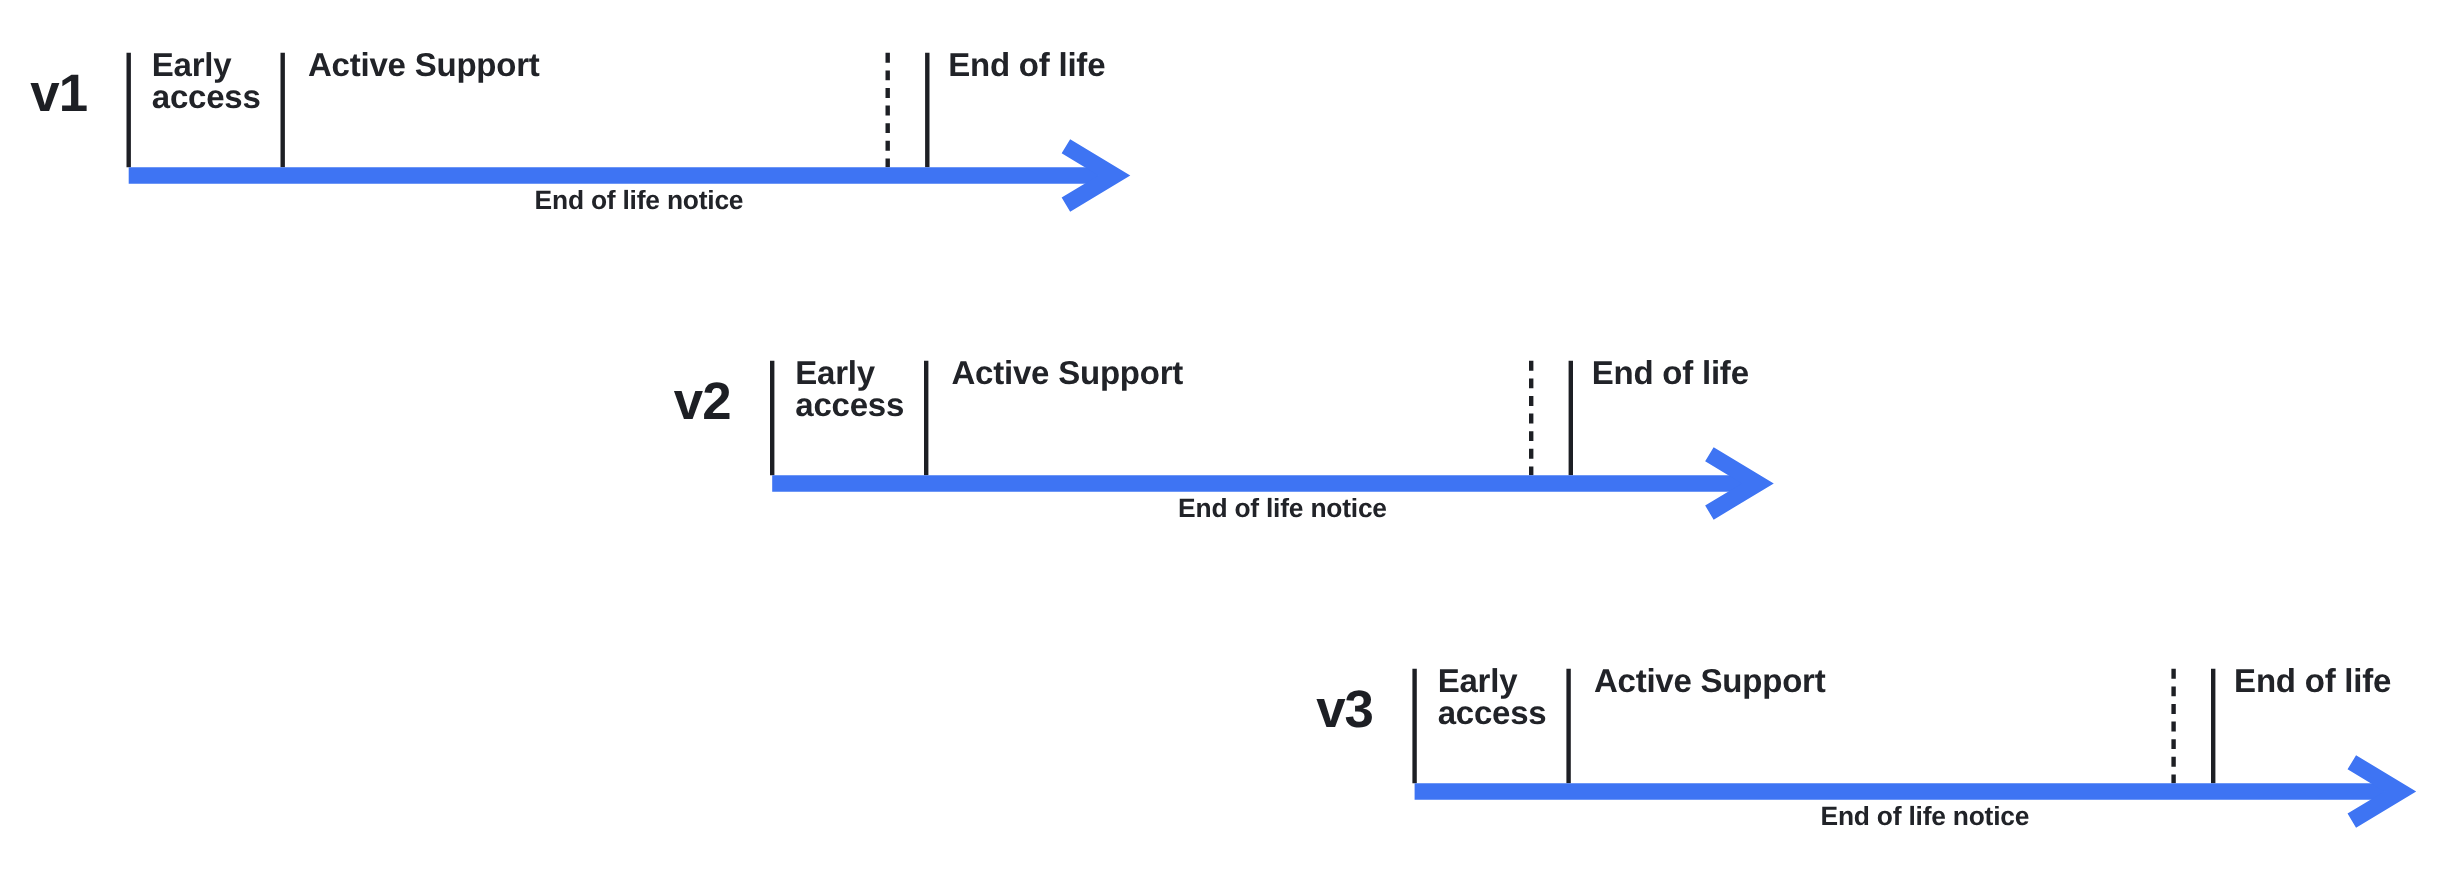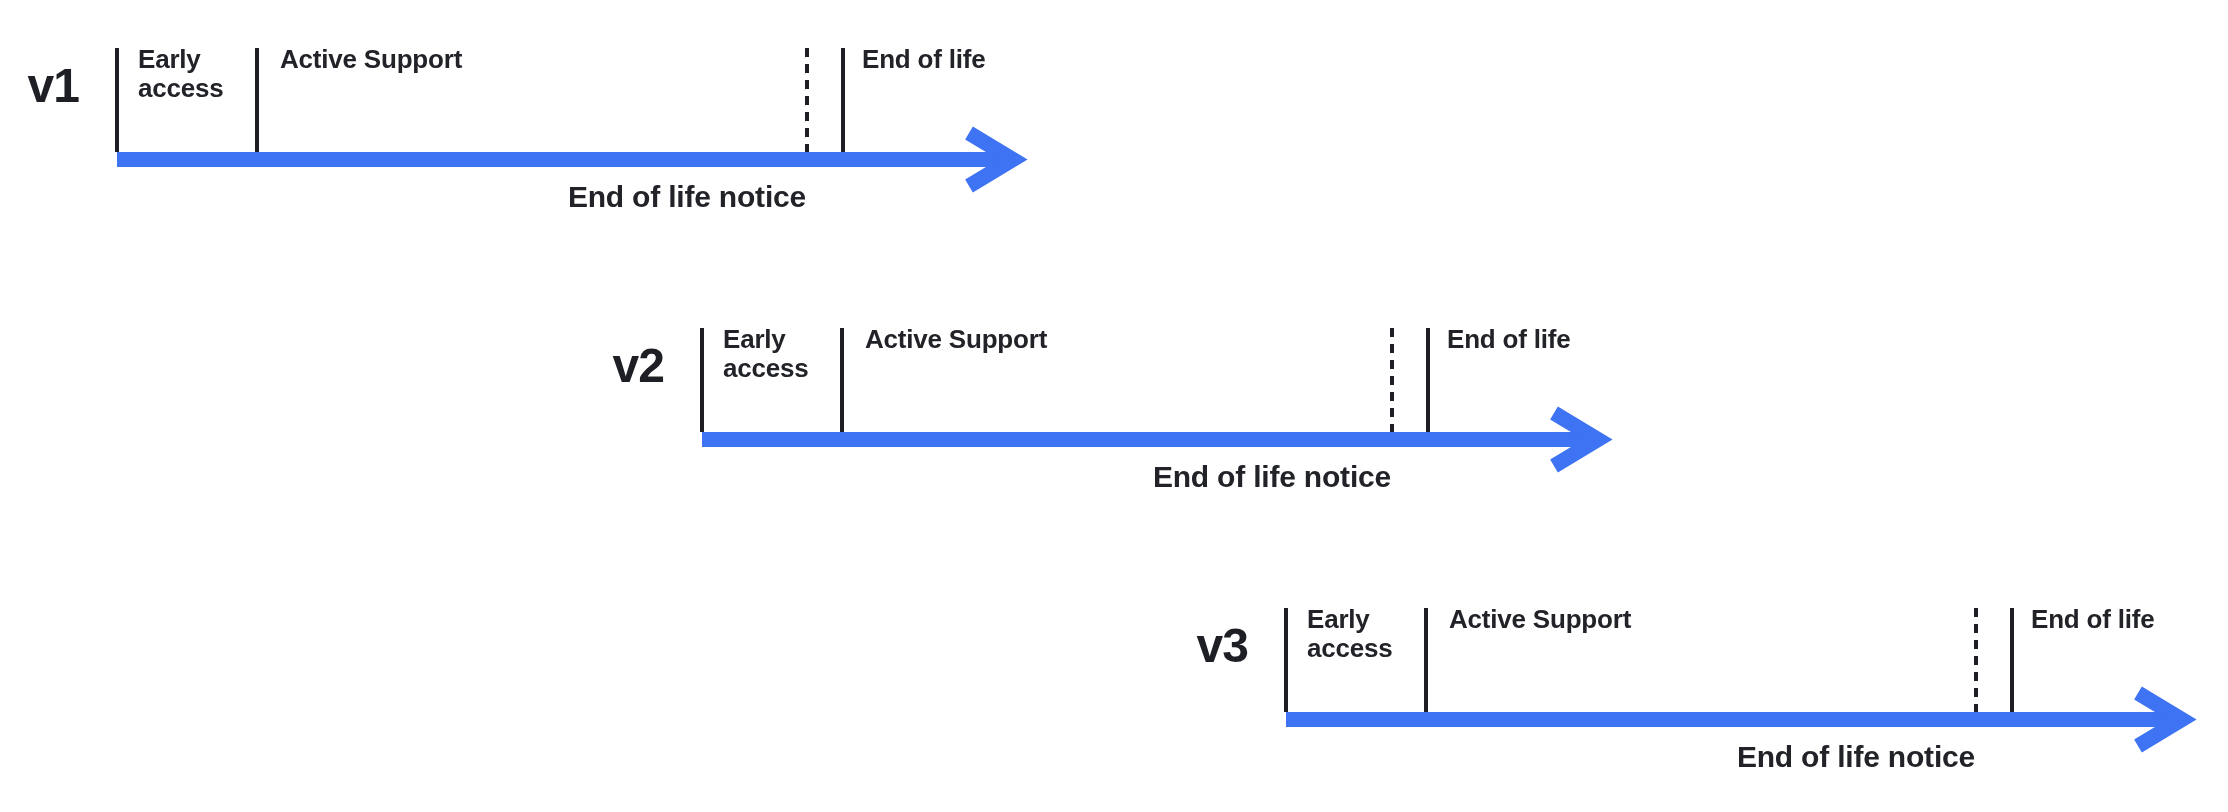--- a/index.html
+++ b/index.html
@@ -24,36 +24,35 @@
     width: 130px;
     text-align: right;
     font-size: 48px;
     line-height: 48px;
     letter-spacing: -1px;
     color: var(--ink, #1d1f24);
   }
   .phase-label {
     position: absolute;
     top: -3px;
-    font-size: 26px;
+    font-size: 30px;
     line-height: 29px;
     letter-spacing: -0.2px;
     color: var(--text, #212328);
     white-space: nowrap;
   }
   .phase-label.early { left: 21px; width: 120px; white-space: normal; }
   .phase-label.active { left: 163px; }
   .phase-label.eol { left: 745px; text-align: right; }
   .notice-label {
     position: absolute;
     left: 369px;
-    top: 134px;
+    top: 120px;
     width: 320px;
-    text-align: right;
-    font-size: 30px;
+    font-size: 24px;
     line-height: 30px;
     letter-spacing: -0.2px;
     color: var(--text, #212328);
     white-space: nowrap;
   }
   svg.timeline { position: absolute; left: -10px; top: -10px; display: block; }
   svg .tick   { stroke: var(--ink, #1d1f24); stroke-width: 4; }
   svg .dashed { stroke: var(--ink, #1d1f24); stroke-width: 4; stroke-dasharray: 9 7; }
   svg .shaft  { stroke: var(--arrow, #3e74f3); stroke-width: 15; }
   svg .head   { stroke: var(--arrow, #3e74f3); stroke-width: 15; fill: none;

